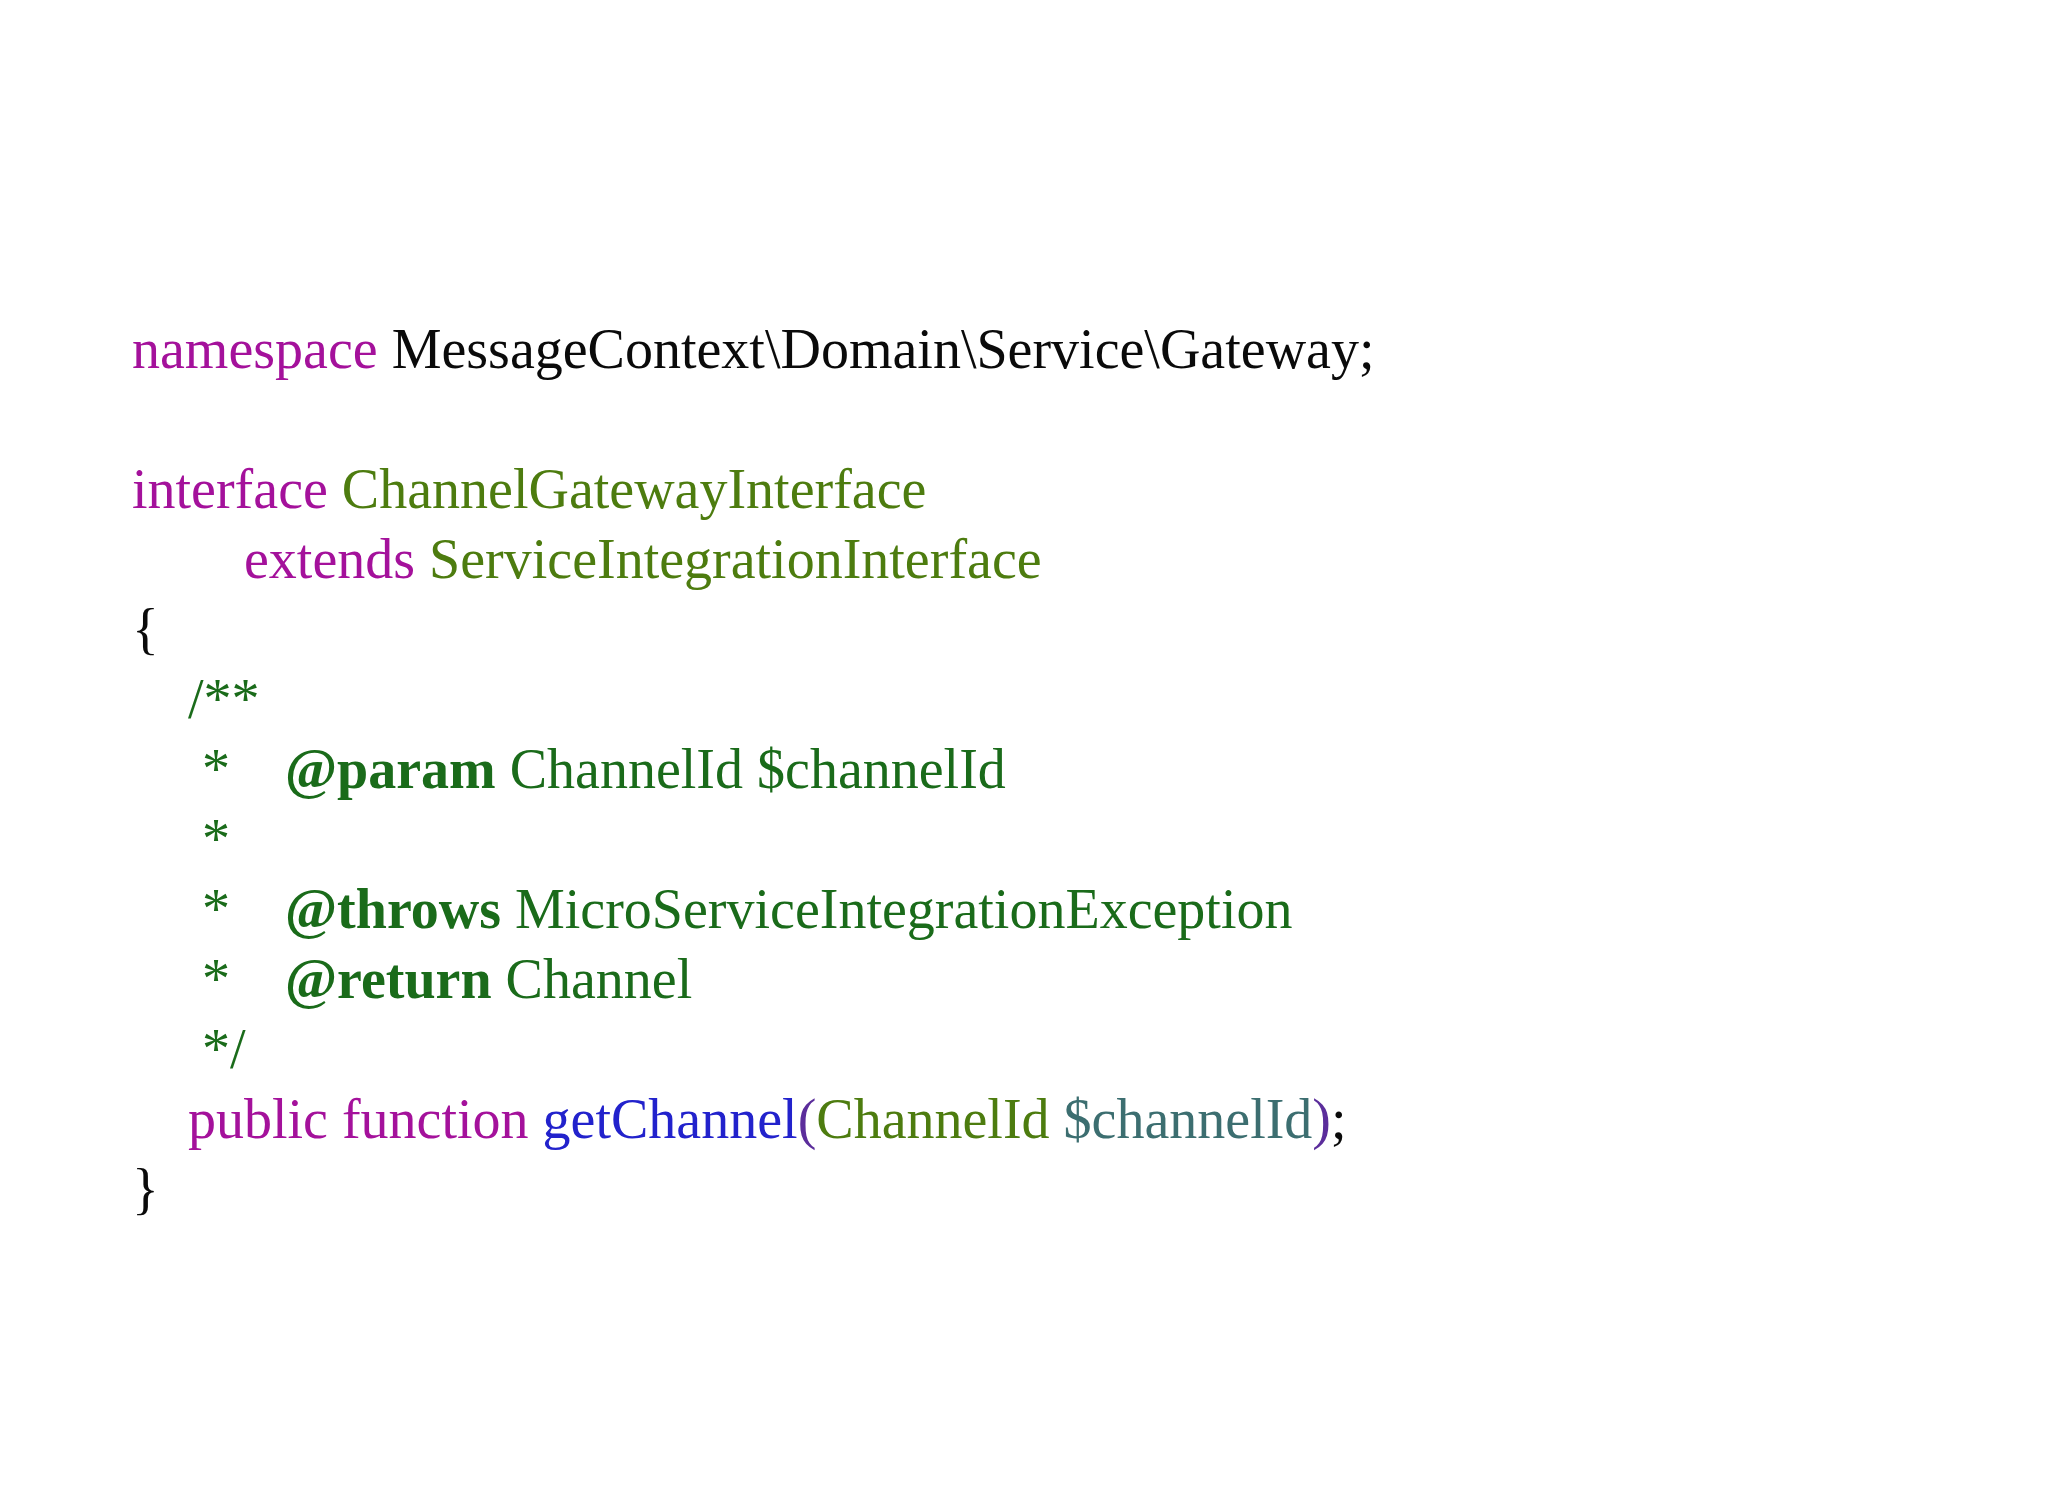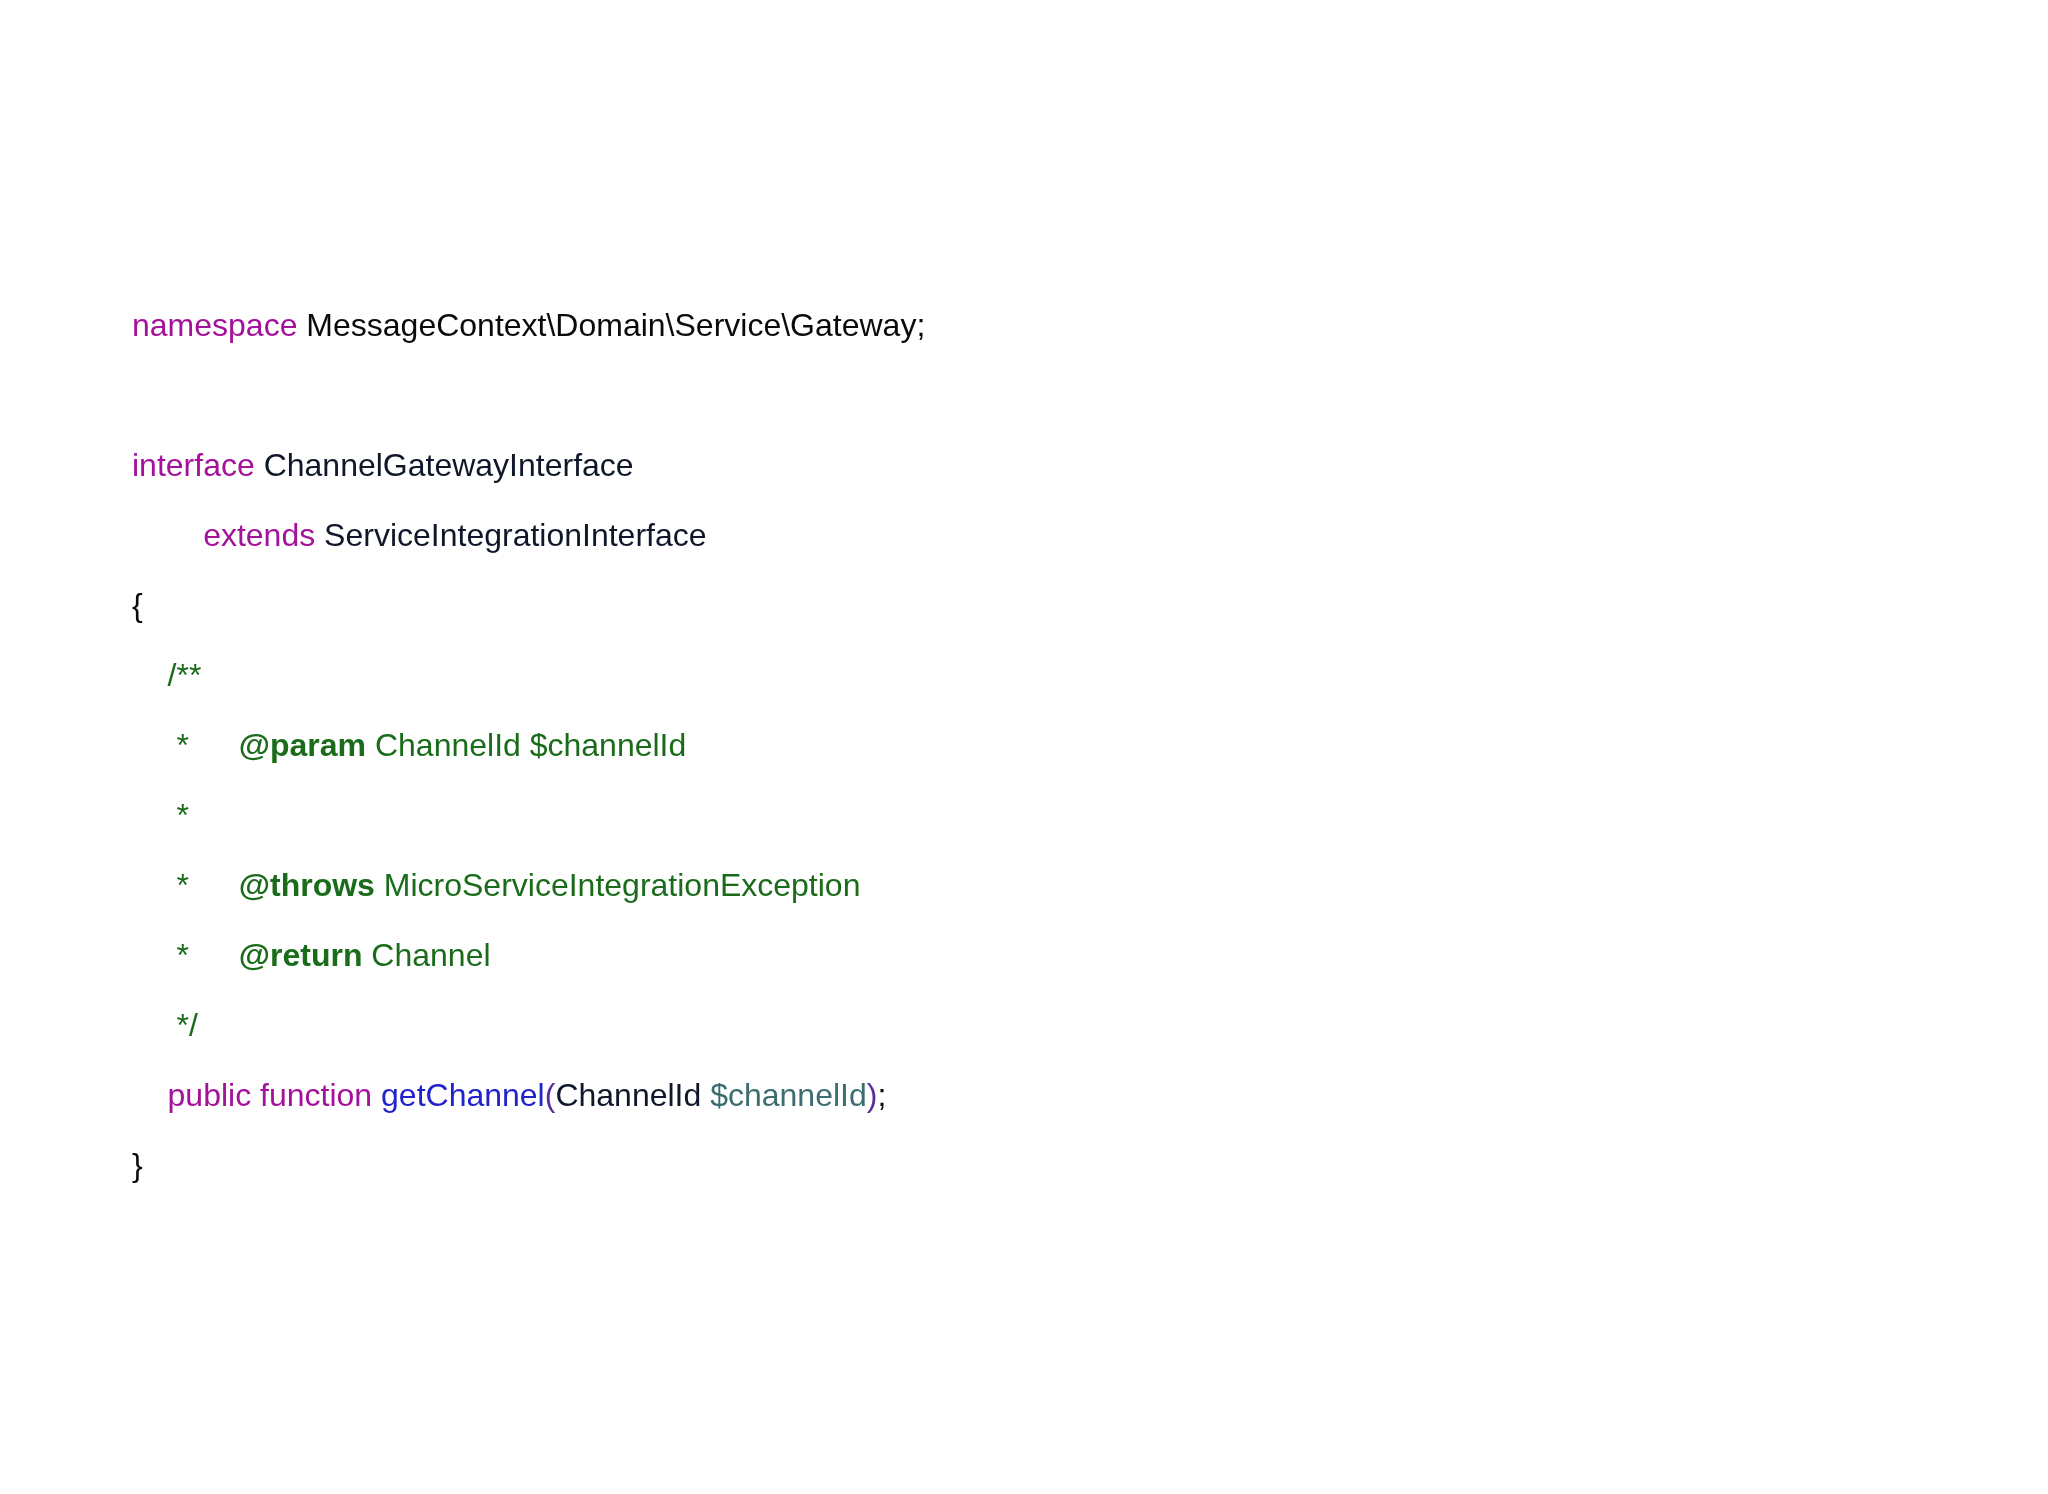--- a/index.html
+++ b/index.html
@@ -11,37 +11,37 @@
     width: 2048px;
     height: 1494px;
     overflow: hidden;
     font-family: "DejaVu Sans Mono", monospace;
   }
 
   #code-block {
     position: absolute;
     left: 132px;
     top: 258px;
-    font-family: Liberation Sans, sans-serif;
-    font-size: 32px;
+    font-family: Liberation Serif, serif;
+    font-size: 56px;
     line-height: 70px;
     white-space: pre;
     letter-spacing: 0px;
     -webkit-font-smoothing: antialiased;
   }
 
   .line { display: block; height: 70px; }
   .line.blank { height: 70px; }
 
   .tok { display: inline; }
 
   
   .kw       { color: #A4119B; }
   .plain    { color: #0a0a0a; }
-  .type     { color: #0f172a; }
+  .type     { color: #4d7c0f; }
   .comment  { color: #1A6B1A; }
   .tag      { color: #1A6B1A; font-weight: bold; margin-left: 41px; }
   .fname    { color: #2222CC; }
   .var      { color: #3C6E70; text-align: center; }
   .punct    { color: #0a0a0a; }
   .paren    { color: #5B2D9B; }
 </style>
 </head>
 <body>
 

